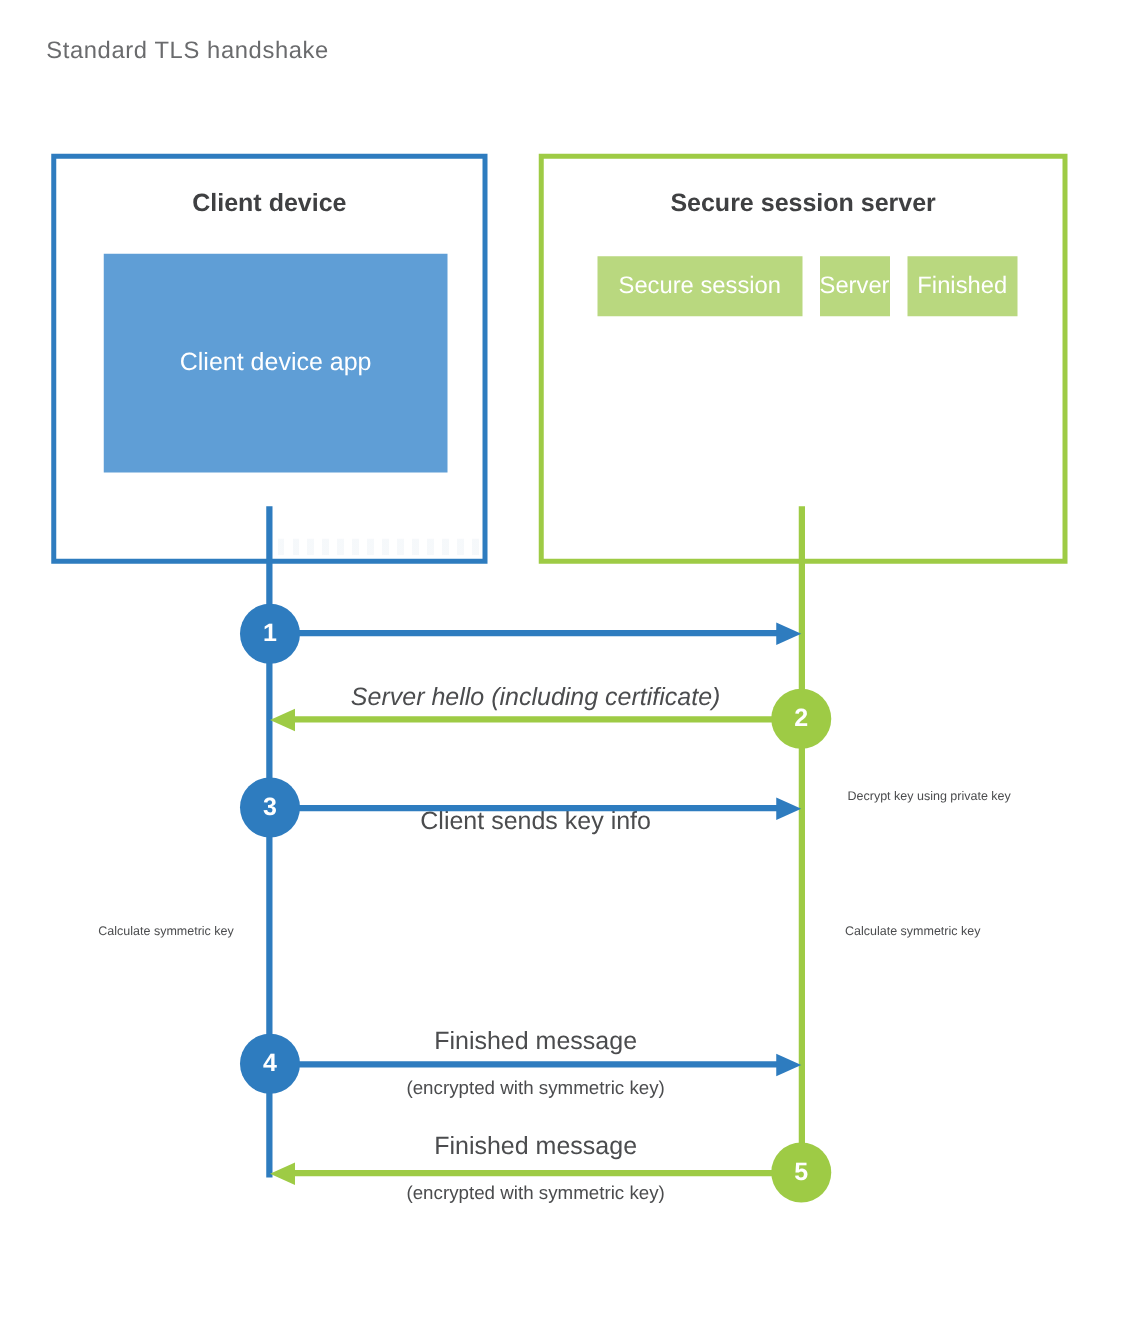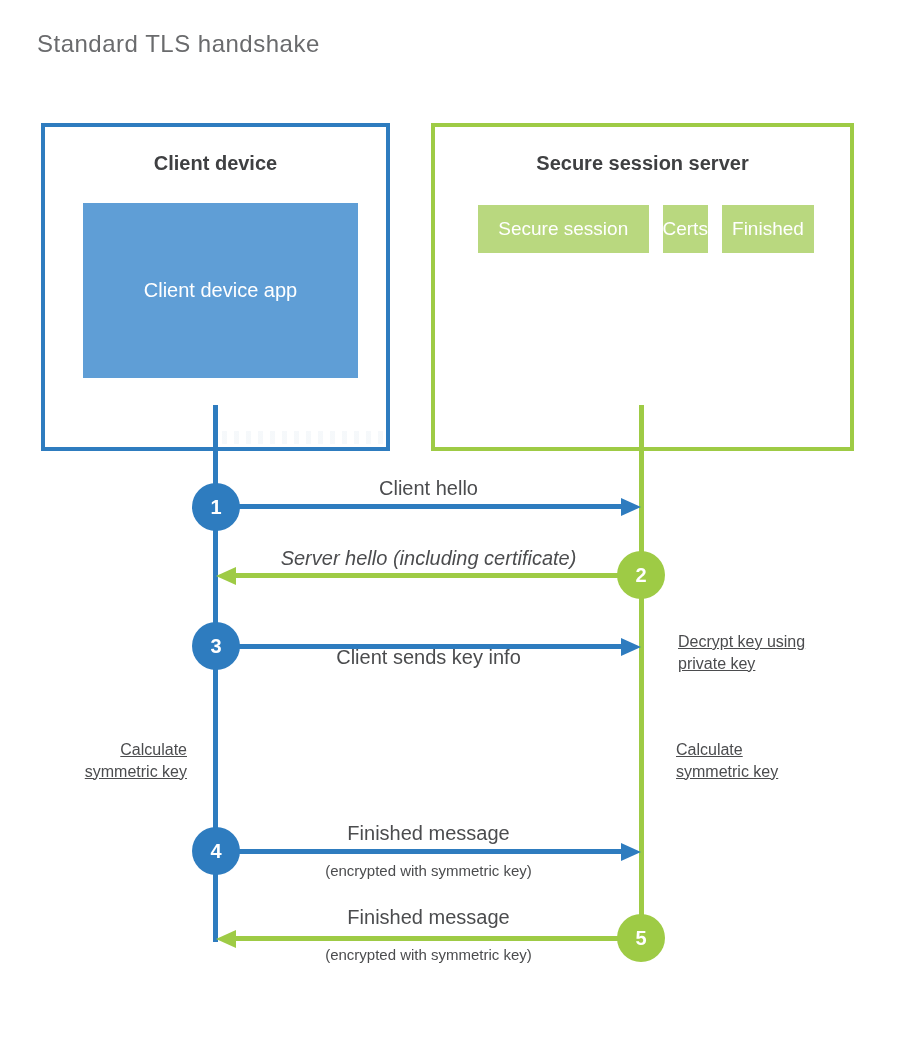--- a/index.html
+++ b/index.html
@@ -9,21 +9,21 @@
     --green-fill:#b9d87f;
     --title-gray:#6a6b6d;
     --dark-text:#3f4042;
     --note-text:#4b4c4e;
   }
   *{margin:0;padding:0;box-sizing:border-box;}
   html,body{background:#ffffff;}
   body{font-family:"Liberation Sans","DejaVu Sans",sans-serif;}
   .canvas{position:relative;width:900px;height:1058px;background:#ffffff;overflow:hidden;margin:0 auto;}
 
-  .page-title{position:absolute;left:37px;top:30px;font-size:24px;font-weight:300;color:var(--title-gray);letter-spacing:0.5px;}
+  .page-title{position:absolute;left:37px;top:30px;font-size:19px;font-weight:300;color:var(--title-gray);letter-spacing:0.5px;}
 
   
   .actor-box{position:absolute;top:123px;height:328px;background:#ffffff;border:4px solid;}
   .client-box{left:41px;width:349px;border-color:var(--blue);}
   .server-box{left:431px;width:423px;border-color:var(--green);padding-left:38px;}
   .actor-title{position:absolute;top:25px;left:0;right:0;text-align:center;font-size:20px;font-weight:bold;color:var(--dark-text);}
 
   .client-app{position:absolute;left:38px;top:76px;width:275px;height:175px;background:var(--blue-fill);display:flex;align-items:center;justify-content:center;text-align:center;color:#ffffff;font-size:20px;line-height:1.45;}
   .client-app .inner{width:190px;}
 
@@ -50,50 +50,49 @@
   
   .step-circle{position:absolute;width:48px;height:48px;border-radius:50%;color:#ffffff;font-size:20px;font-weight:bold;display:flex;align-items:center;justify-content:center;z-index:3;}
   .step-circle.blue{background:var(--blue);}
   .step-circle.green{background:var(--green);}
 
   
   .msg{position:absolute;left:216px;width:425px;text-align:center;color:var(--note-text);font-size:20px;}
   .submsg{position:absolute;left:216px;width:425px;text-align:center;color:var(--note-text);font-size:15px;}
 
   
-  .note{position:absolute;font-size:16px;line-height:1.35;color:var(--note-text);text-decoration:underline;}
+  .note{position:absolute;font-size:10px;line-height:1.35;color:var(--note-text);}
 </style>
 </head>
 <body>
 
 <div class="canvas">
 
   <div class="page-title">Standard TLS handshake</div>
 
   <div class="actor-box client-box">
     <div class="actor-title">Client device</div>
     <div class="client-app">
       <div class="inner">Client device app</div>
     </div>
   </div>
 
   <div class="actor-box server-box">
     <div class="actor-title">Secure session server</div>
     <div class="server-modules">
       <div class="server-bar">Secure session module</div>
-      <div class="server-bar">Certs</div>
+      <div class="server-bar">Server</div>
       <div class="server-bar">Finished key</div>
     </div>
   </div>
 
   <div class="lifeline blue"></div>
   <div class="lifeline green"></div>
   <div class="ghost-artifact"></div>
 
-  <div class="msg" style="top:477px;">Client hello</div>
   <div class="hline blue" style="left:216px;top:504px;width:407px;"></div>
   <div class="head right" style="left:621px;top:498px;"></div>
   <div class="step-circle blue" style="left:192px;top:483px;">1</div>
 
   <div class="msg" style="top:547px;font-style:italic;">Server hello (including certificate)</div>
   <div class="hline green" style="left:236px;top:573px;width:405px;"></div>
   <div class="head left" style="left:216px;top:567px;"></div>
   <div class="step-circle green" style="left:617px;top:551px;">2</div>
 
   <div class="msg" style="top:617px;margin-top:29px;">Client sends key info</div>

